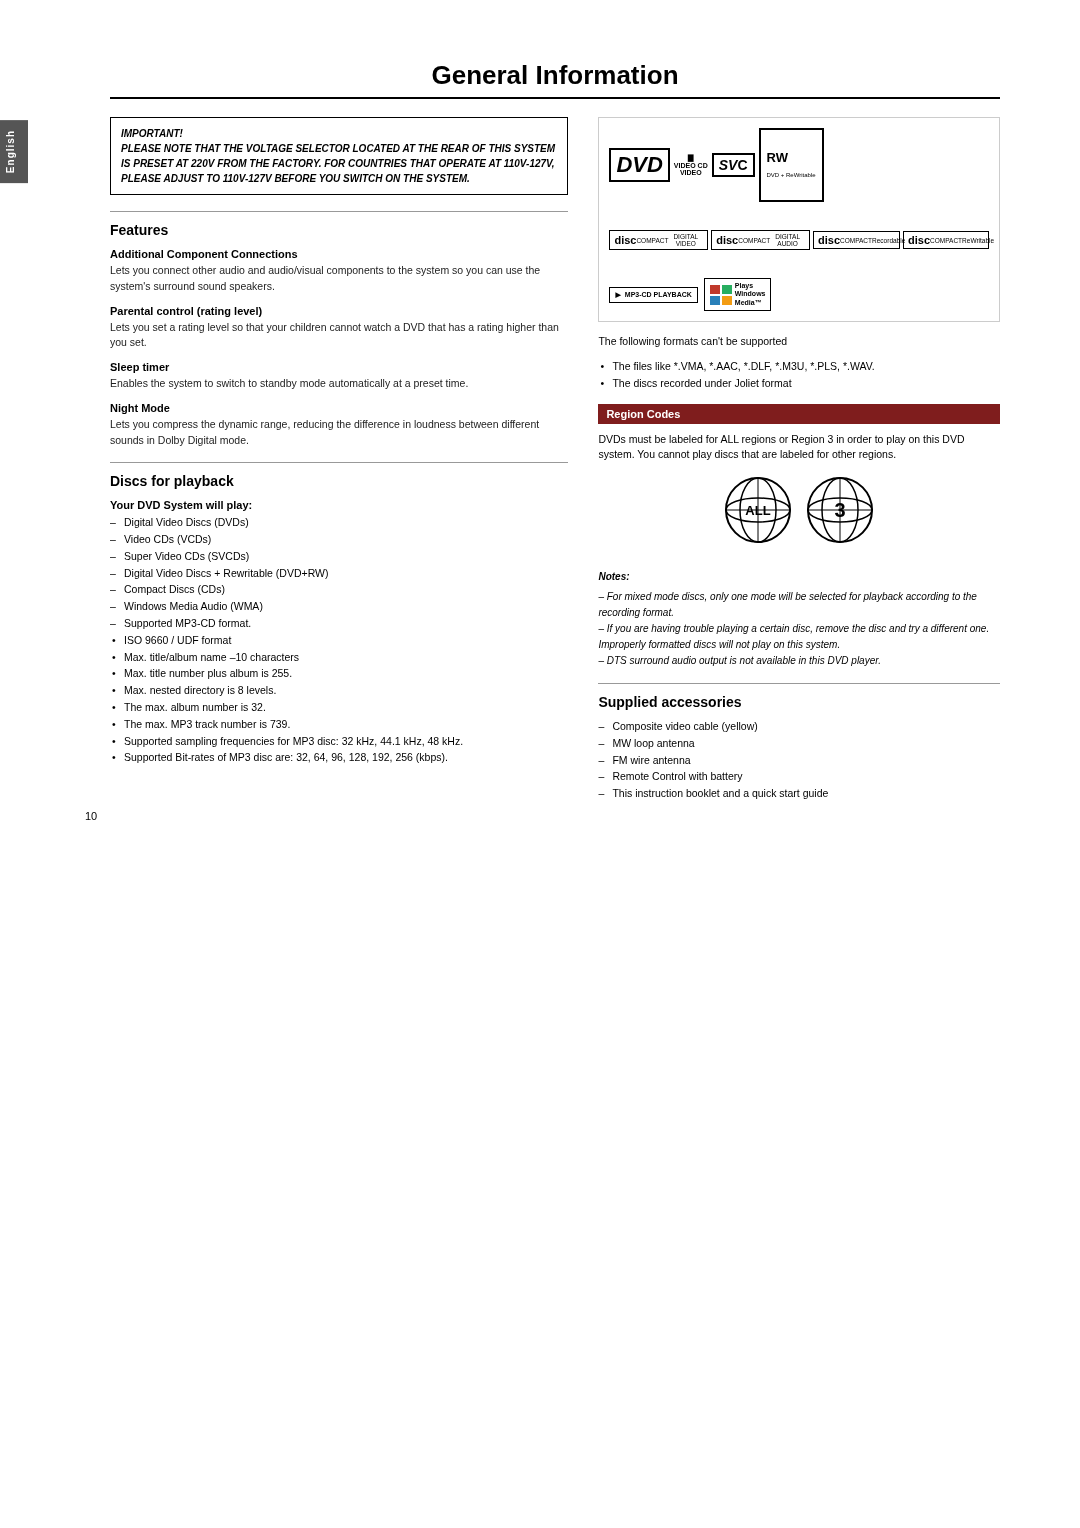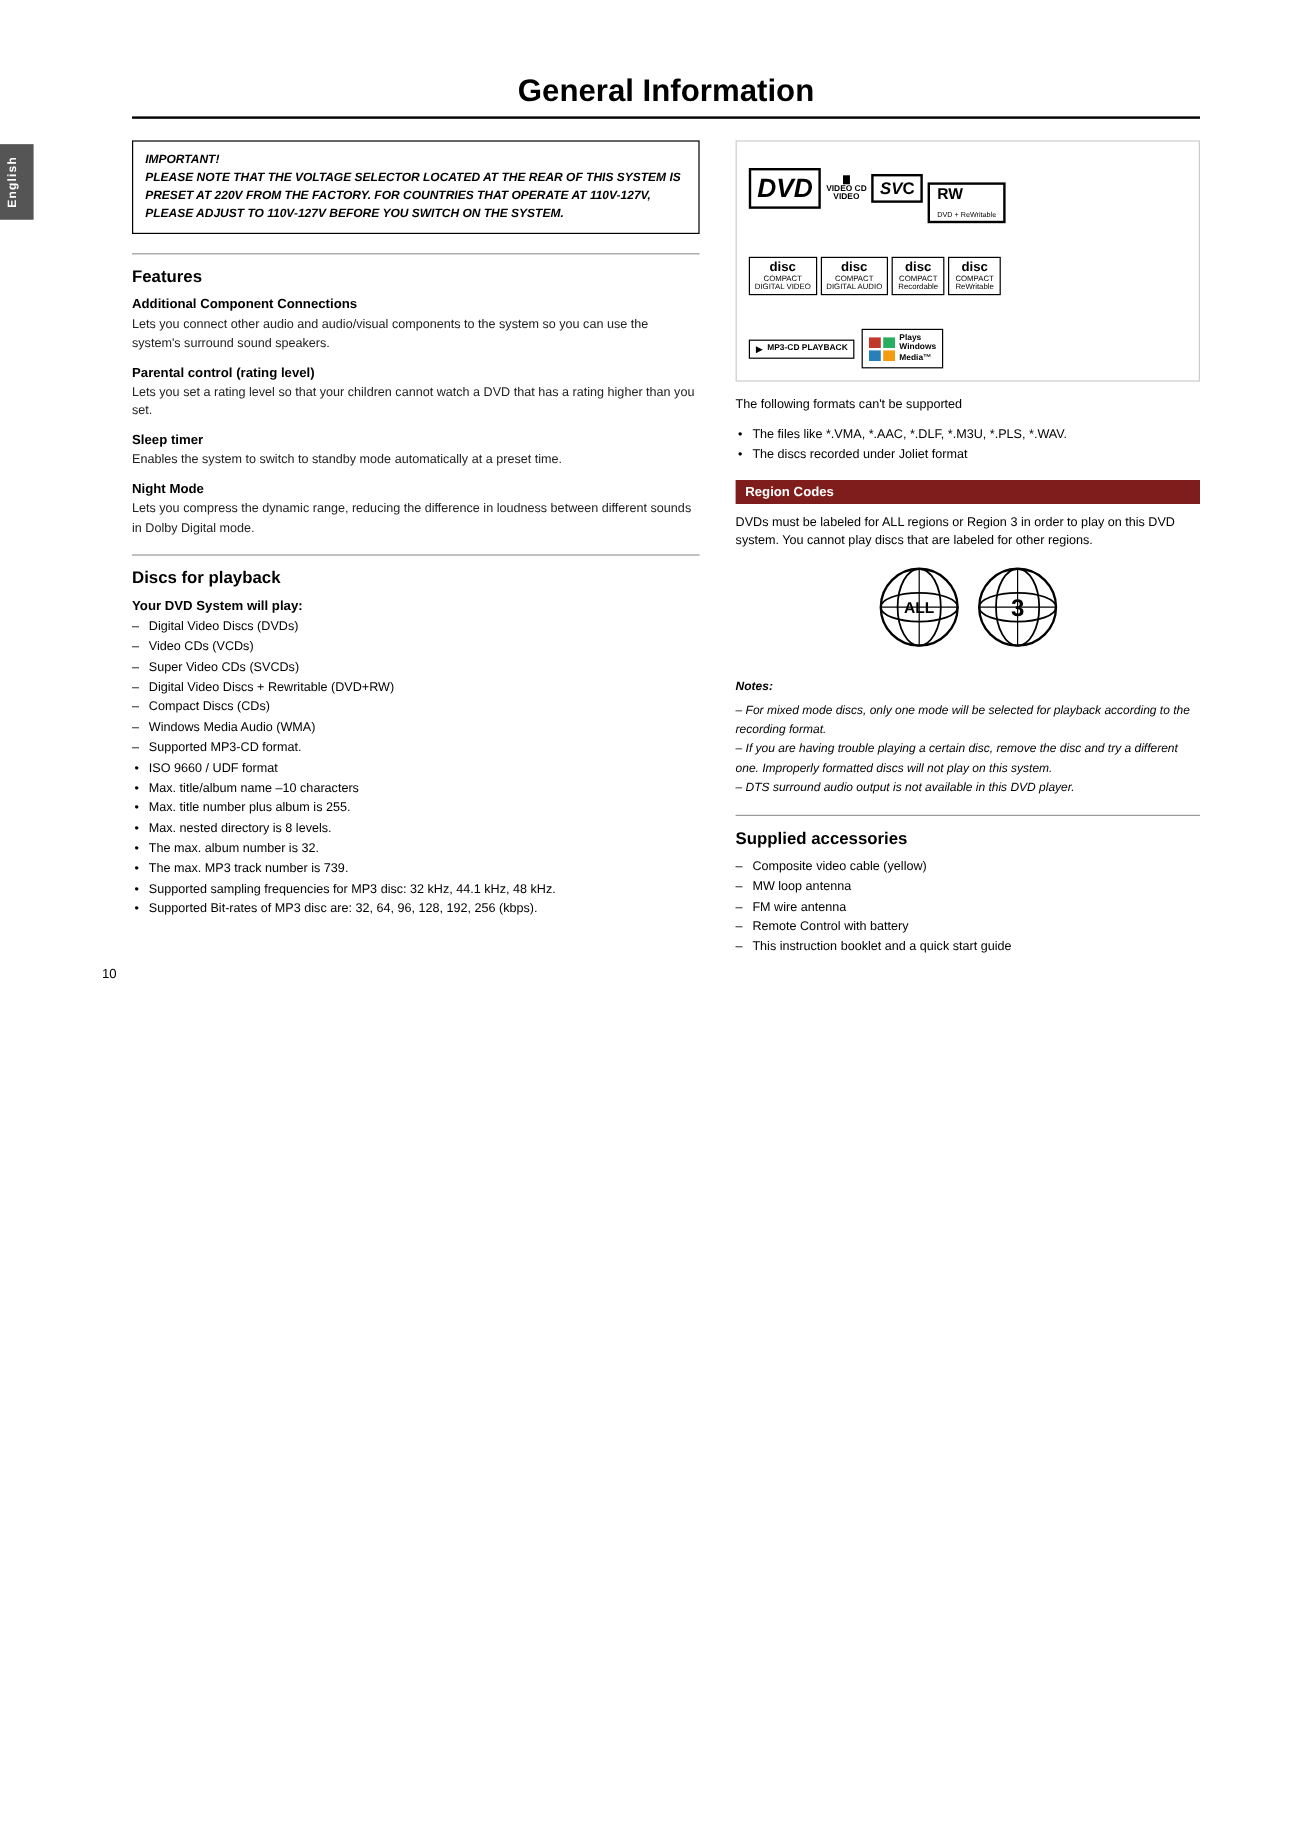--- a/index.html
+++ b/index.html
@@ -233,21 +233,20 @@
     
     .logo-row1, .logo-row2 {
       display: flex;
       gap: 4px;
       align-items: center;
       margin-bottom: 4px;
     }
 
     .disc-logo {
       display: inline-flex;
-      flex-direction: column;
       align-items: center;
       border: 1.5px solid #000;
       padding: 2px 4px;
       font-size: 7px;
       font-weight: bold;
       min-width: 44px;
       text-align: center;
     }
 
     .disc-logo .disc-main {
@@ -343,21 +342,21 @@
       <div class="logo-area">
 
         <div class="logo-row1">
           <span style="font-size:22px; font-weight:900; font-style:italic; border:2px solid #000; padding:2px 5px; display:inline-block;">DVD</span>
           <span style="display:inline-flex;flex-direction:column;align-items:center;font-size:7px;font-weight:bold;">
             <span style="font-size:7px;">▇</span>
             <span>VIDEO CD</span>
             <span>VIDEO</span>
           </span>
           <span style="font-size:14px;font-weight:900;font-style:italic;border:2px solid #000;padding:2px 5px;display:inline-block;">SV<span style="font-style:normal;">C</span></span>
-          <span style="font-size:13px;font-weight:bold;border:2px solid #000;padding:0 6px;display:inline-block;margin-top:24px;">
+          <span style="font-size:13px;font-weight:bold;border:2px solid #000;padding:20px 6px;display:inline-block;">
             RW<br><span style="font-size:6px;font-weight:normal;">DVD + ReWritable</span>
           </span>
         </div>
 
         <div class="logo-row2" style="margin-top:4px; gap:3px;">
           <div class="disc-logo">
             <span class="disc-main">disc</span>
             <span class="disc-sub">COMPACT</span>
             <span class="disc-sub">DIGITAL VIDEO</span>
           </div>

